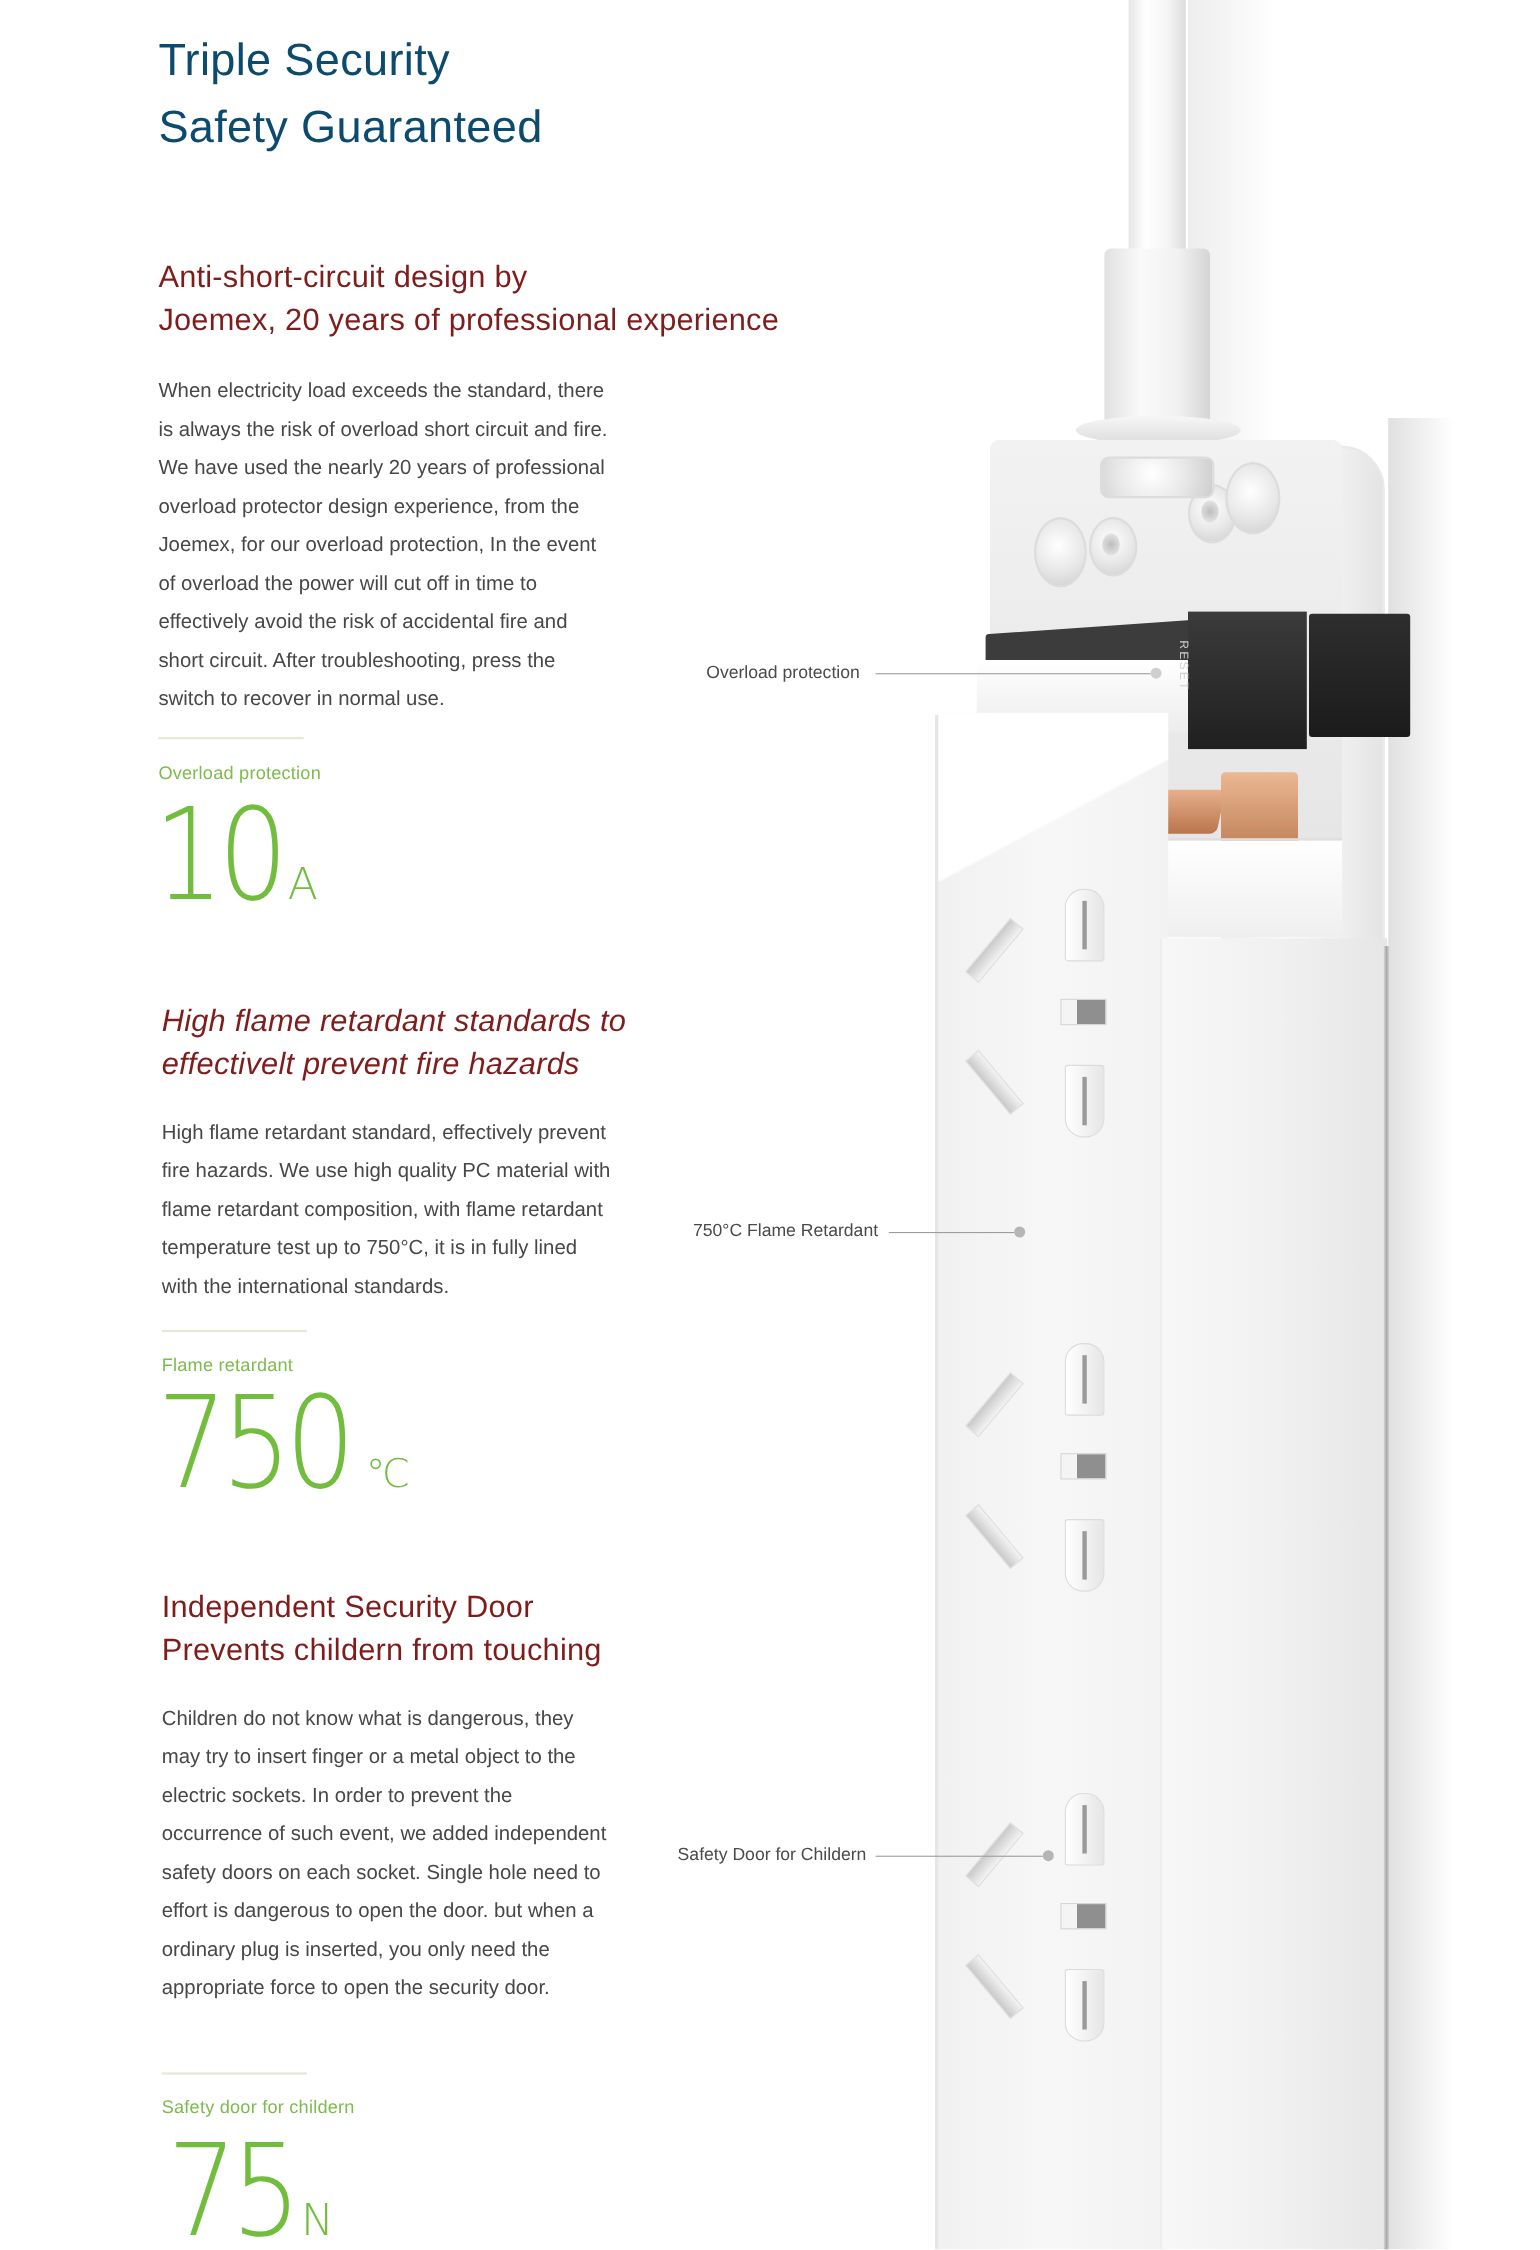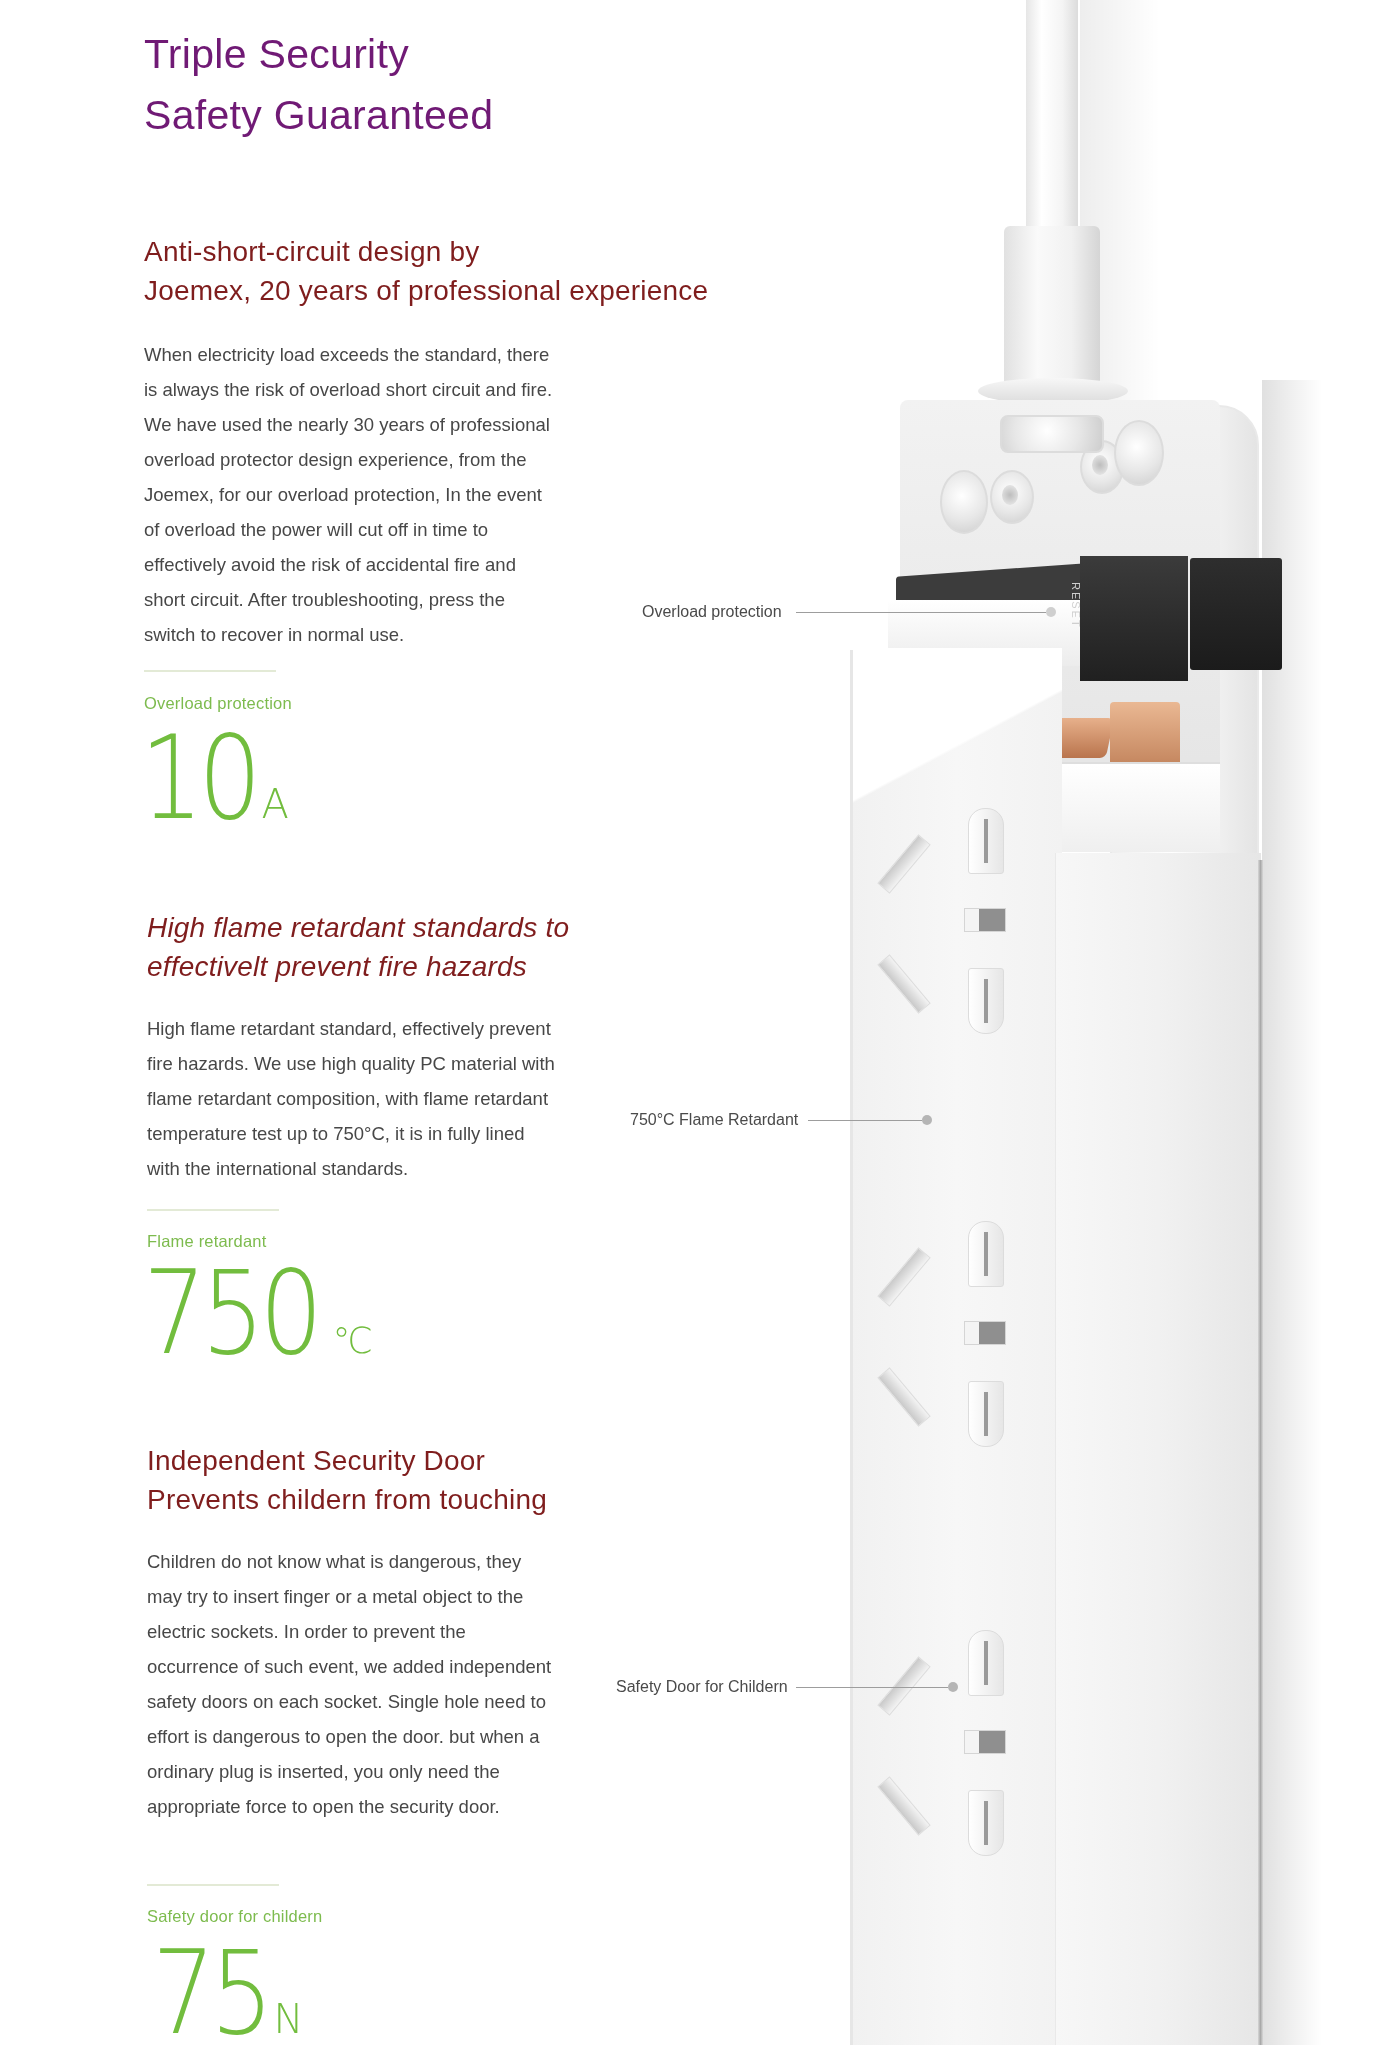--- a/index.html
+++ b/index.html
@@ -1,21 +1,21 @@
 <!DOCTYPE html>
 <html><head>
 <meta charset="utf-8">
 <style>
   html, body { margin:0; padding:0; background:#ffffff; }
   body { width:1400px; height:2045px; position:relative; overflow:hidden;
          font-family:"Liberation Sans", "DejaVu Sans", sans-serif; color:#2b2b2b; }
   .abs { position:absolute; }
 
   
-  .title { left:144px; top:24px; font-size:41px; line-height:61px; color:#701a75; letter-spacing:0.3px; }
+  .title { left:144px; top:24px; font-size:41px; line-height:61px; color:#0c4a6e; letter-spacing:0.3px; }
   .title span { display:block; white-space:nowrap; }
   .sec-head { font-size:28px; line-height:39px; color:#7f1d1d; letter-spacing:0.2px; }
   .sec-head span { display:block; white-space:nowrap; }
   .body-text { font-size:18.5px; line-height:35px; color:#474747; width:470px; }
   .body-text span { display:block; white-space:nowrap; }
   .divider { height:2px; width:132px; background:#e3ead6; }
   .stat-label { font-size:16.5px; color:#7dbb4e; letter-spacing:0.2px; white-space:nowrap; }
   .stat { color:#72bd3e; white-space:nowrap; font-family:"DejaVu Sans", sans-serif; font-weight:200; }
   .stat .num { font-size:116px; line-height:1; letter-spacing:-6px; display:inline-block; transform:scaleX(0.86); transform-origin:left bottom; }
   .stat .unit { font-size:40px; line-height:1; margin-left:-14px; }
@@ -151,21 +151,21 @@
 </h1>
 
 <section>
   <h2 class="abs sec-head" style="left:144px;top:232px;margin:0;font-weight:normal;">
     <span>Anti-short-circuit design by</span>
     <span>Joemex, 20 years of professional experience</span>
   </h2>
   <div class="abs body-text" style="left:144px;top:337px;">
     <span>When electricity load exceeds the standard, there</span>
     <span>is always the risk of overload short circuit and fire.</span>
-    <span>We have used the nearly 30 years of professional</span>
+    <span>We have used the nearly 20 years of professional</span>
     <span>overload protector design experience, from the</span>
     <span>Joemex, for our overload protection, In the event</span>
     <span>of overload the power will cut off in time to</span>
     <span>effectively avoid the risk of accidental fire and</span>
     <span>short circuit. After troubleshooting, press the</span>
     <span>switch to recover in normal use.</span>
   </div>
   <div class="abs divider" style="left:144px;top:670px;"></div>
   <div class="abs stat-label" style="left:144px;top:694px;">Overload protection</div>
   <div class="abs stat" style="left:140px;top:720px;">

